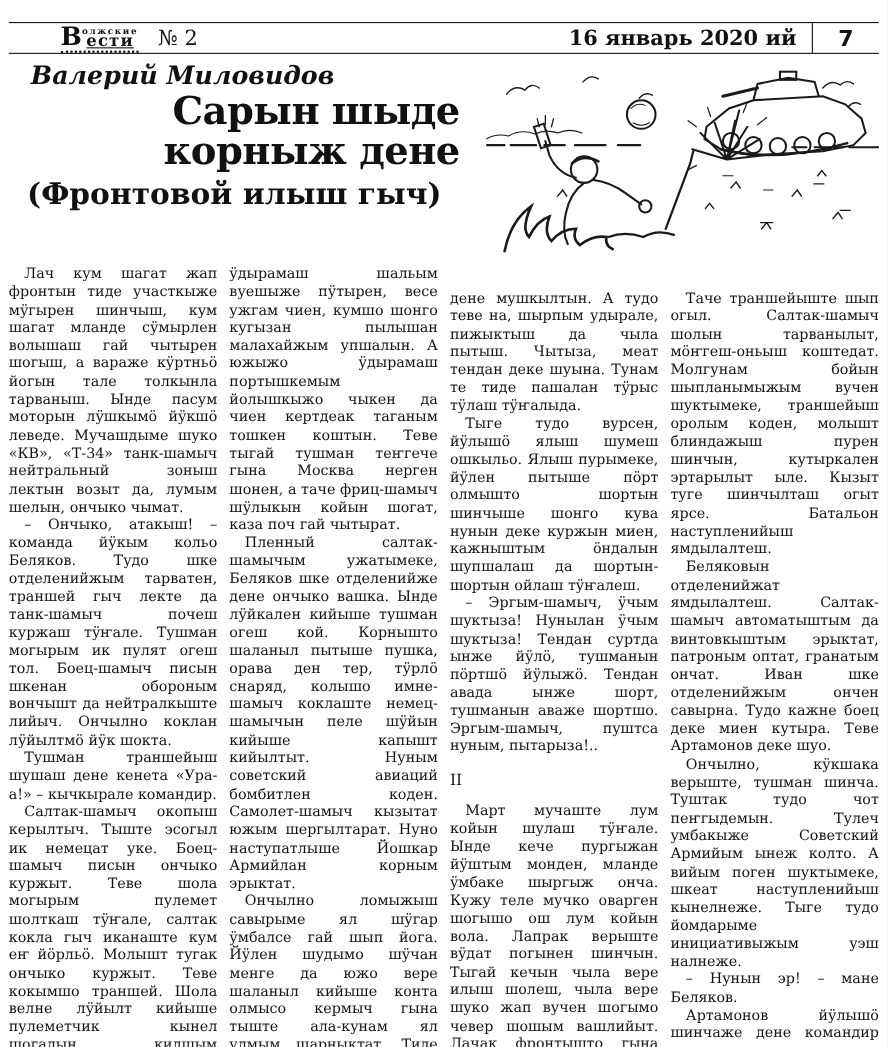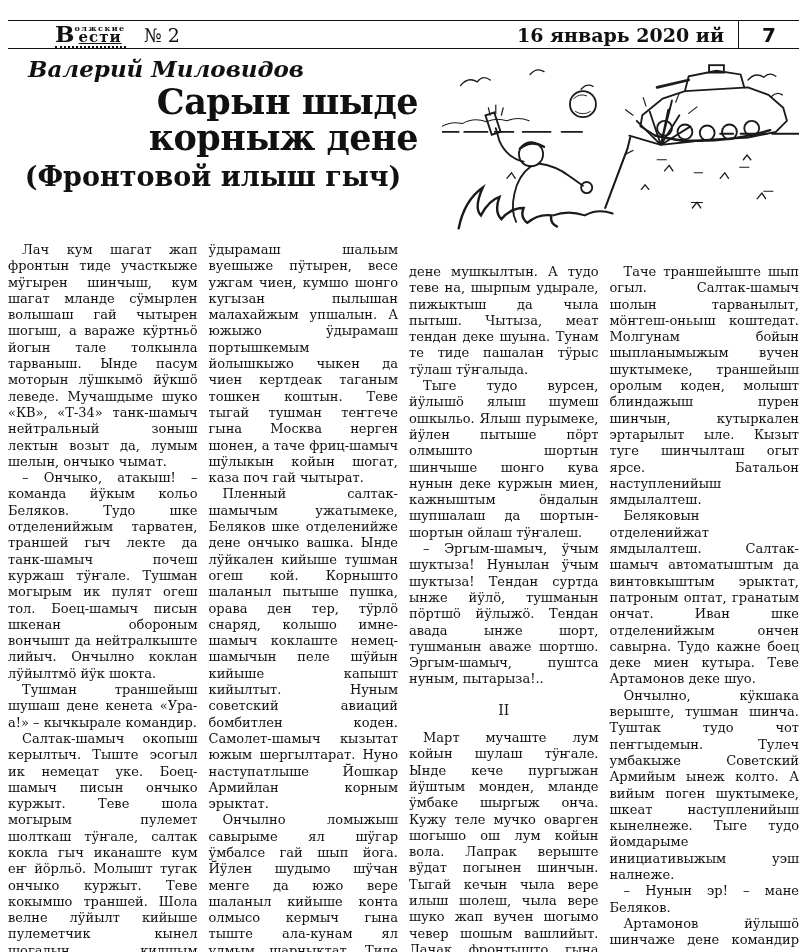--- a/index.html
+++ b/index.html
@@ -29,21 +29,21 @@
   .subtitle{font-size:27px;font-weight:bold;text-align:center;margin-top:4px;}
   .illustration{flex:1;height:182px;}
   .illustration svg{width:100%;height:100%;}
   
   .columns{display:flex;gap:11px;padding:0 8px;margin-top:3px;height:734px;overflow:hidden;}
   .col{flex:1;text-align:justify;font-size:13px;line-height:16.3px;}
   .col.lowered{padding-top:22px;}
   .col p{margin:0;}
   .col p.indent{text-indent:14px;}
   .col p.cont{text-indent:0;}
-  .col p.heading{text-align:center;text-indent:0;margin:14px 0 12px 0;font-size:14px;}
+  .col p.heading{text-indent:0;margin:14px 0 12px 0;font-size:14px;}
 </style>
 </head>
 <body>
 
 <div class="page">
 
   <div class="header">
     <div class="logo">
       <span class="logo-initial">В</span>
       <span class="logo-stack">

